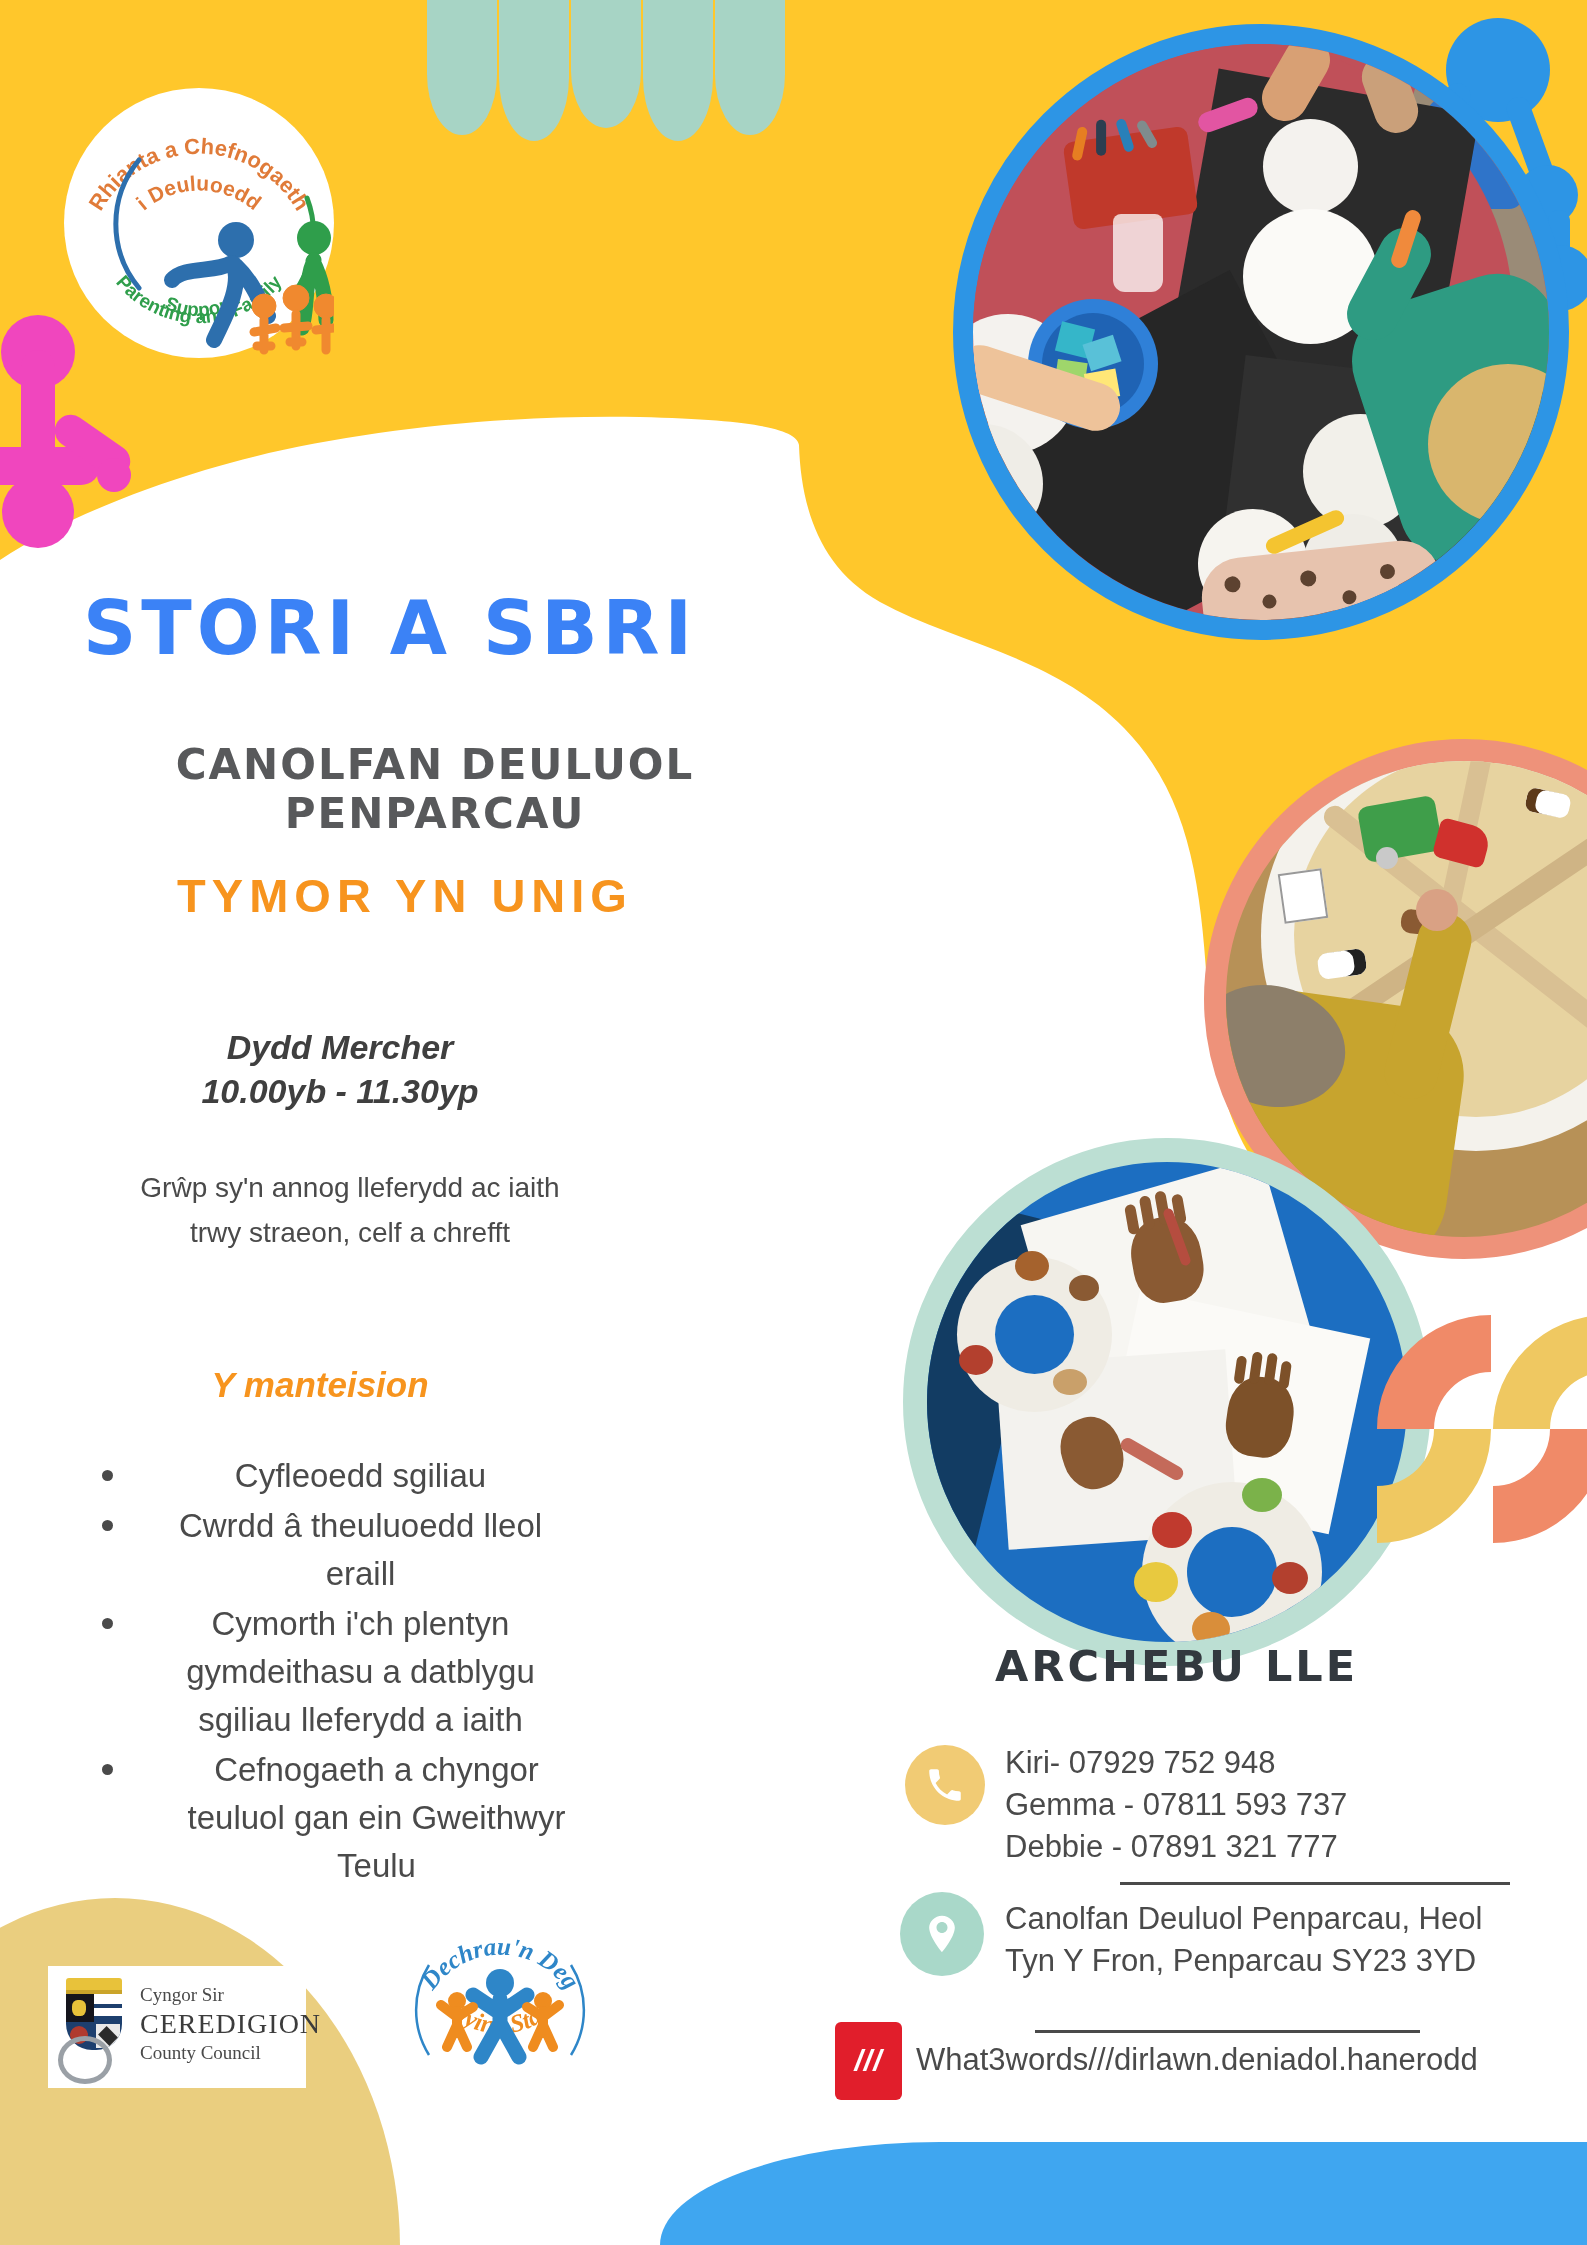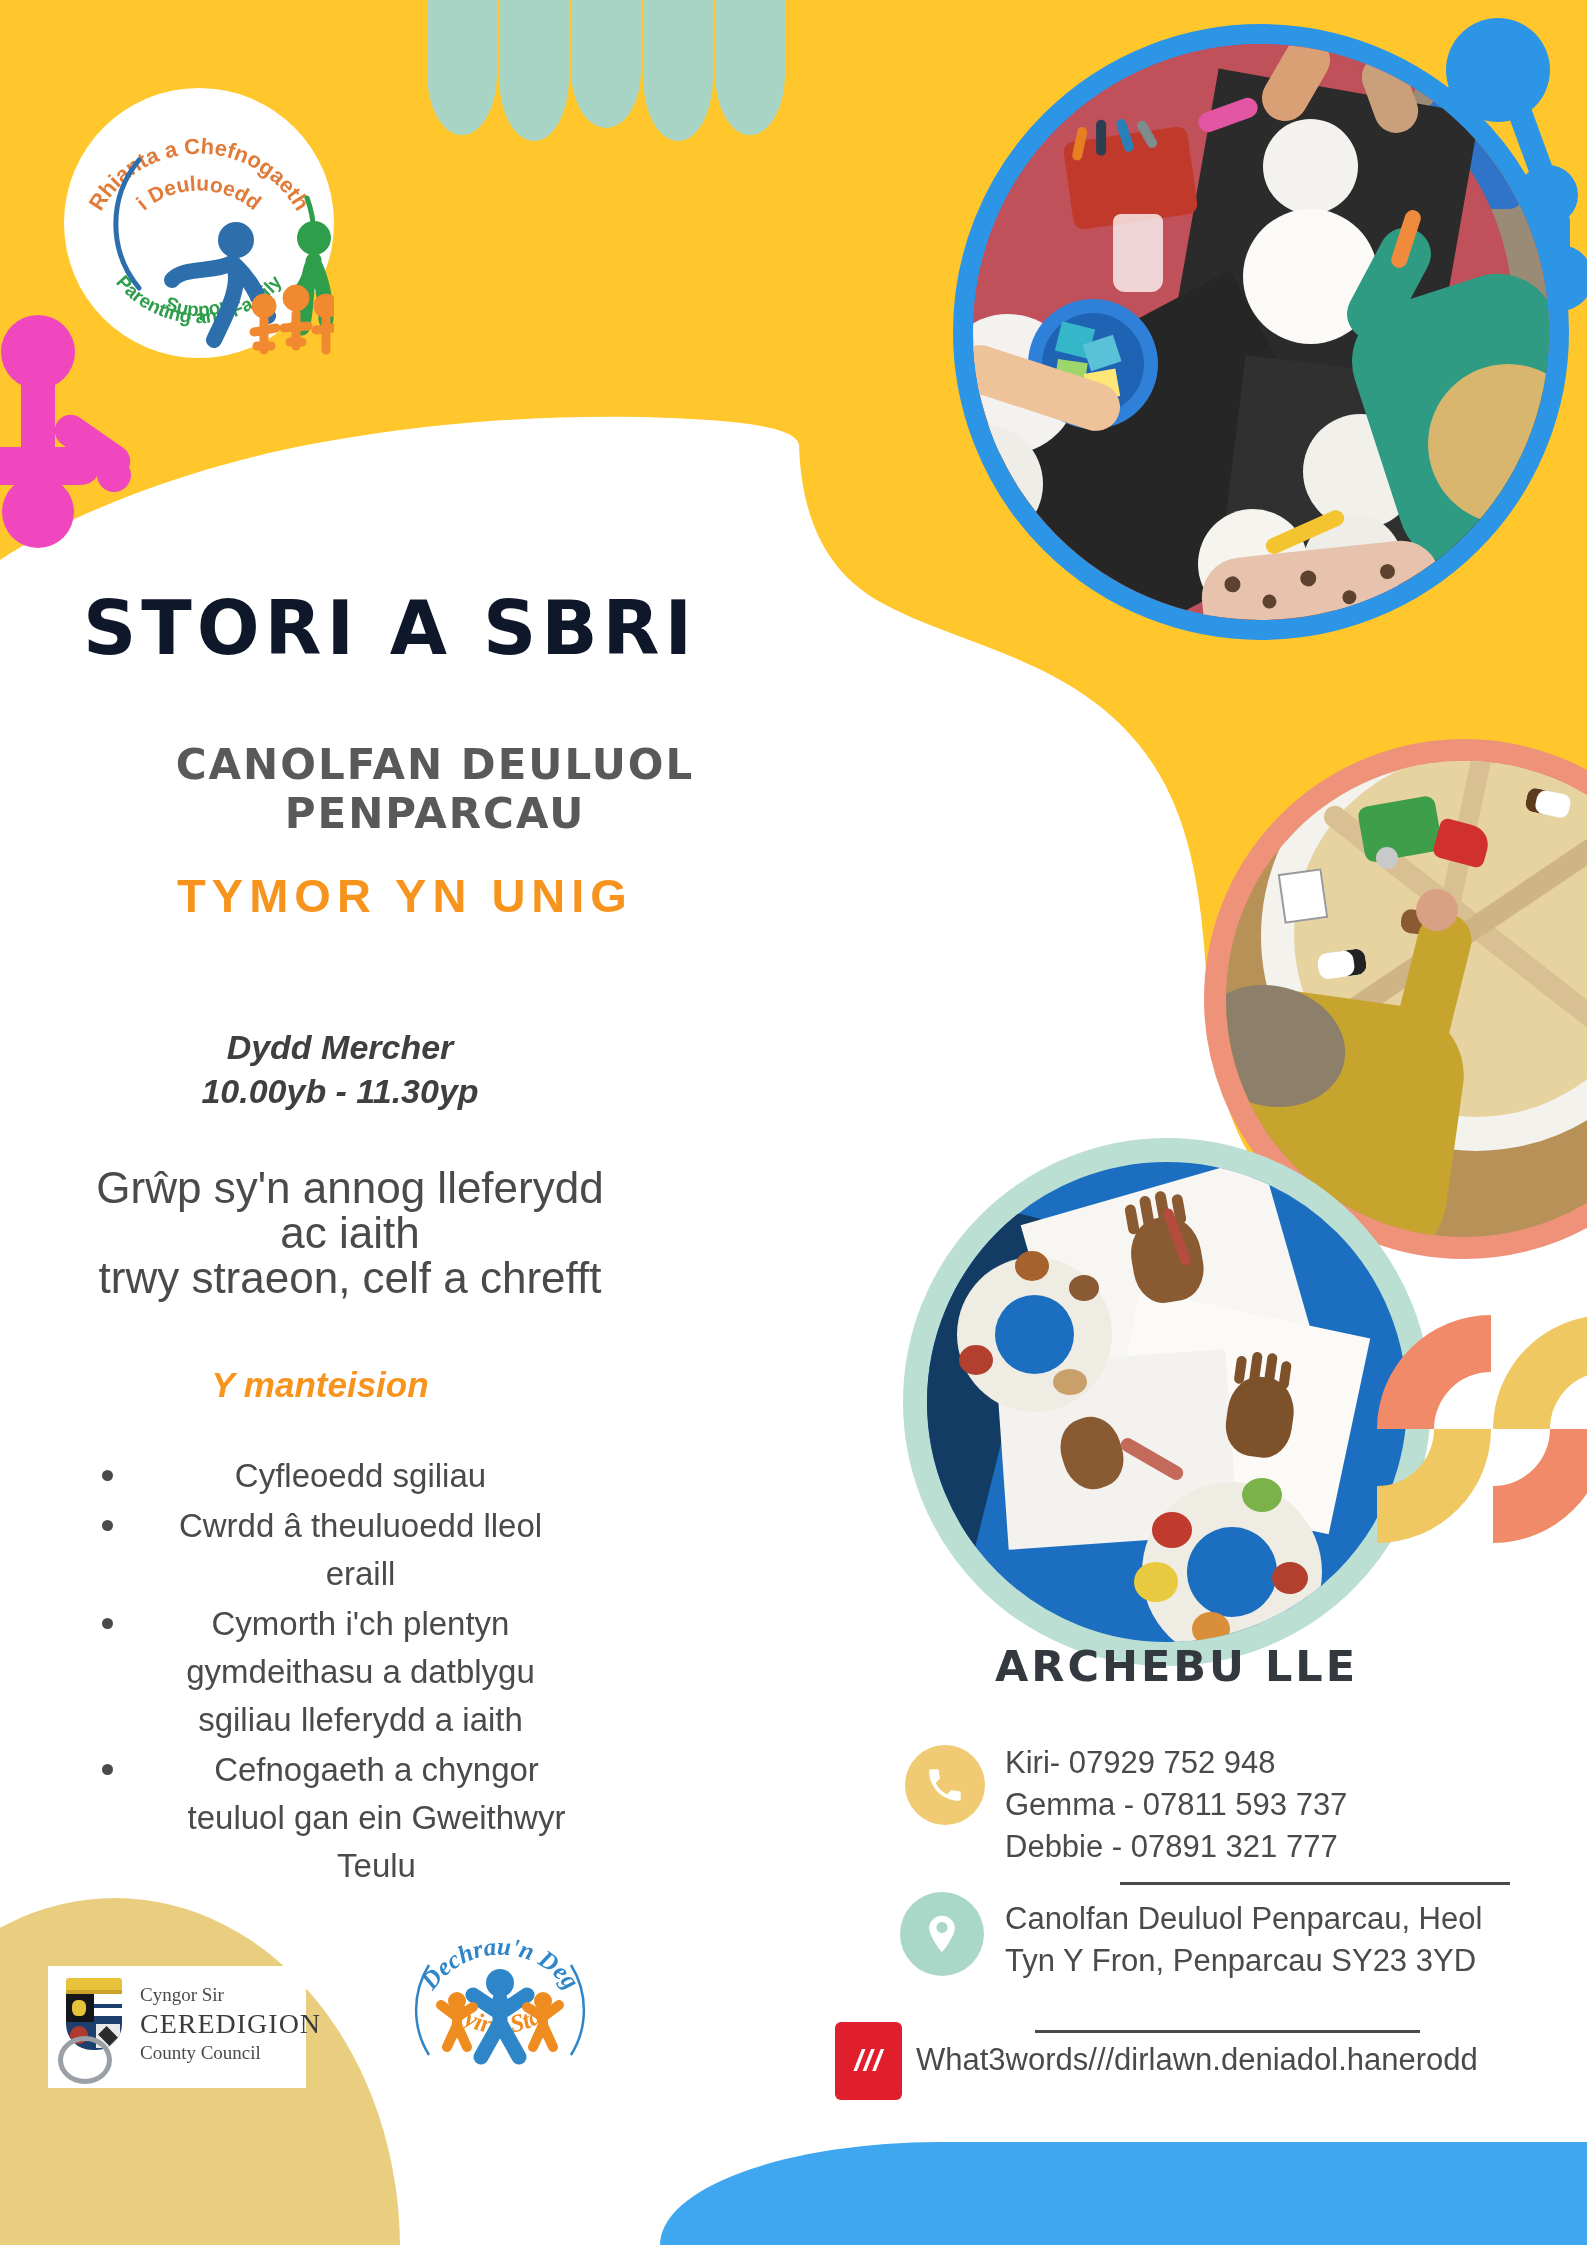--- a/index.html
+++ b/index.html
@@ -203,34 +203,34 @@
   </div>
 </div>
 
 <svg class="abs" style="left:0;top:0;" width="1587" height="2245" viewBox="0 0 1587 2245">
   <path fill="#F08A68" d="M1377,1429 A114,114 0 0 1 1491,1315 L1491,1372 A57,57 0 0 0 1434,1429 Z"></path>
   <path fill="#EFC861" d="M1491,1429 A114,114 0 0 1 1377,1543 L1377,1486 A57,57 0 0 0 1434,1429 Z"></path>
   <path fill="#EFC861" d="M1493,1429 A114,114 0 0 1 1607,1315 L1607,1372 A57,57 0 0 0 1550,1429 Z"></path>
   <path fill="#F08A68" d="M1607,1429 A114,114 0 0 1 1493,1543 L1493,1486 A57,57 0 0 0 1550,1429 Z"></path>
 </svg>
 
-<div class="abs" style="left:60px;top:585px;width:660px;text-align:center;font-size:74px;font-weight:800;letter-spacing:5px;color:#0f172a;font-family:'DejaVu Sans',sans-serif;">STORI A SBRI</div>
+<div class="abs" style="left:60px;top:585px;width:660px;text-align:center;font-size:74px;font-weight:800;letter-spacing:5px;color:#3b82f6;font-family:'DejaVu Sans',sans-serif;">STORI A SBRI</div>
 
 <div class="abs" style="left:85px;top:740px;width:700px;text-align:center;font-size:42px;font-weight:800;letter-spacing:2px;color:#58595B;font-family:'DejaVu Sans',sans-serif;">CANOLFAN DEULUOL PENPARCAU</div>
 
 <div class="abs" style="left:75px;top:868px;width:660px;text-align:center;font-size:47px;font-weight:700;letter-spacing:6px;color:#F7941E;line-height:56px;">
   <div>TYMOR YN UNIG</div>
 </div>
 
 <div class="abs" style="left:130px;top:1025px;width:420px;text-align:center;font-size:34px;font-weight:700;font-style:italic;color:#3f3f3f;line-height:44px;">
   <div>Dydd Mercher</div>
   <div>10.00yb - 11.30yp</div>
 </div>
 
-<div class="abs ptxt" style="left:70px;top:1165px;width:560px;text-align:center;font-size:44px;line-height:45px;">
+<div class="abs ptxt" style="left:70px;top:1165px;width:560px;text-align:center;font-size:28px;line-height:45px;">
   <div>Grŵp sy'n annog lleferydd ac iaith</div>
   <div>trwy straeon, celf a chrefft</div>
 </div>
 
 <div class="abs" style="left:120px;top:1365px;width:400px;text-align:center;font-size:35px;font-weight:700;font-style:italic;color:#F7941E;">Y manteision</div>
 
 <div class="abs" style="left:92px;top:1452px;width:486px;">
   <div style="display:flex;margin-bottom:2px;">
     <span style="width:11px;height:11px;border-radius:50%;background:#4a4a4a;margin:18px 30px 0 10px;flex:none;"></span>
     <div class="ptxt" style="flex:1;text-align:center;font-size:33px;line-height:48px;">Cyfleoedd sgiliau</div>

